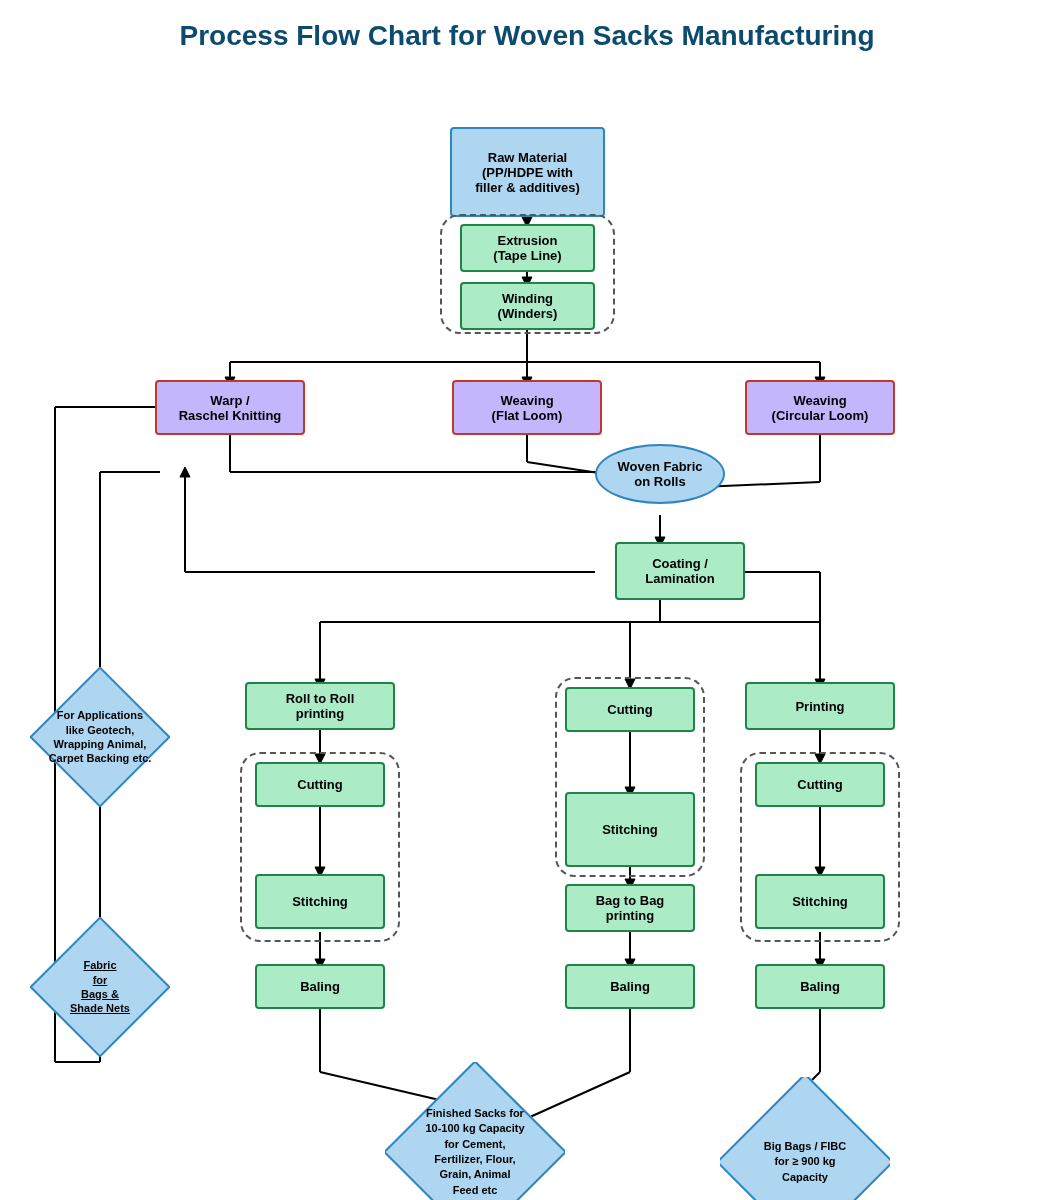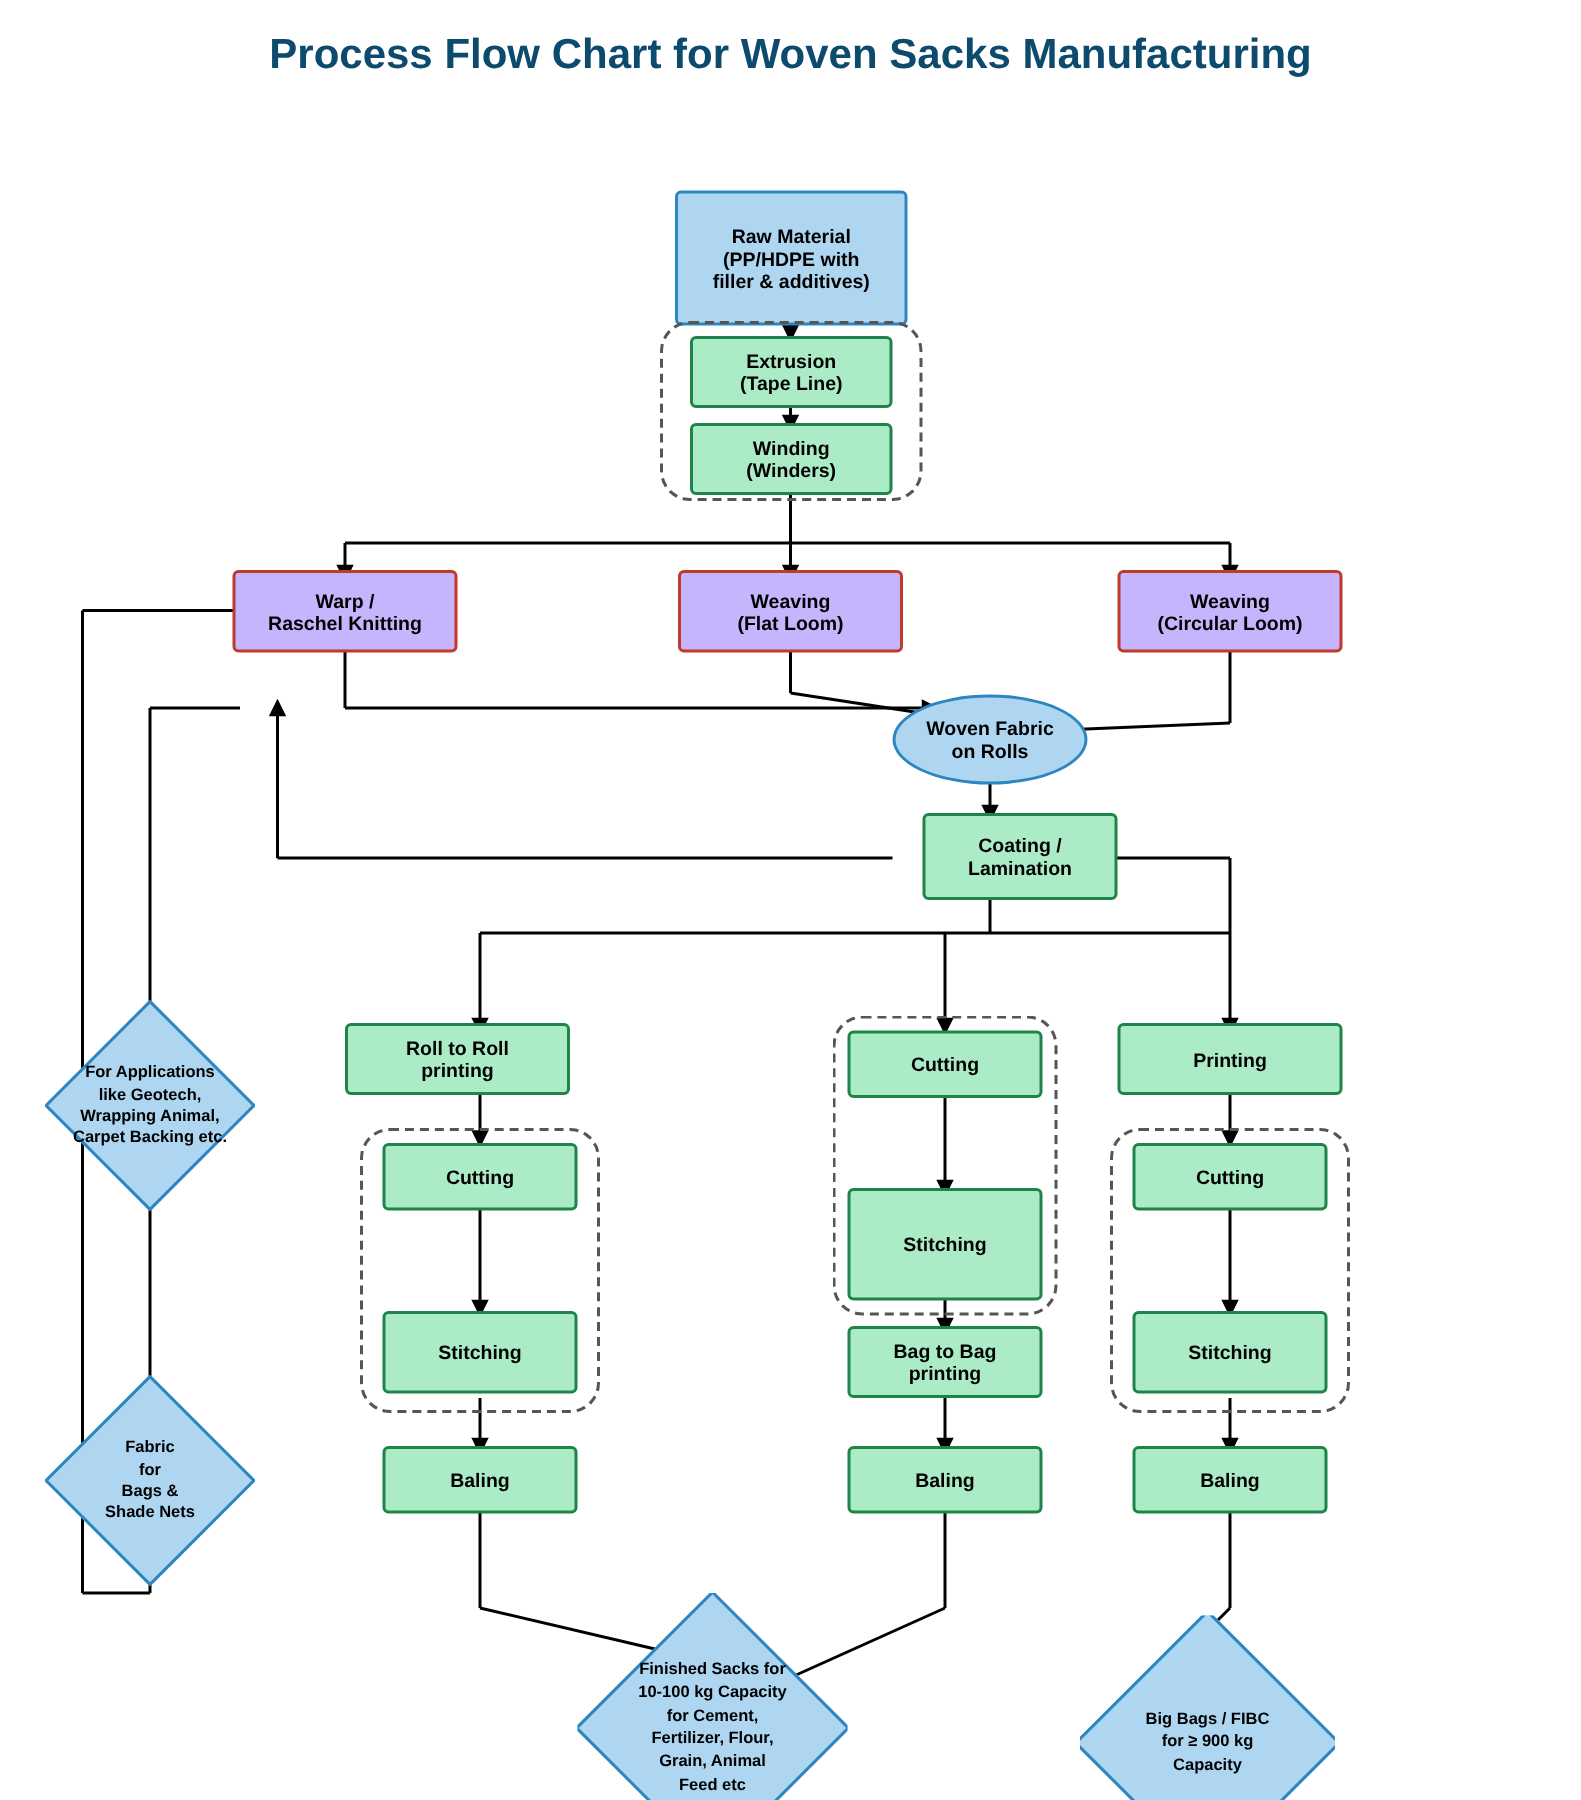--- a/index.html
+++ b/index.html
@@ -228,21 +228,21 @@
   <div class="node rect-pink" style="left:452px; top:318px; width:150px; height:55px;">
     <span style="white-space:pre-line;">Weaving
 (Flat Loom)</span>
   </div>
 
   <div class="node rect-pink" style="left:745px; top:318px; width:150px; height:55px;">
     <span style="white-space:pre-line;">Weaving
 (Circular Loom)</span>
   </div>
 
-  <div class="node ellipse-blue" style="left:595px; top:401px; width:130px; height:60px;">
+  <div class="node ellipse-blue" style="left:595px; top:382px; width:130px; height:60px;">
     <span style="white-space:pre-line;">Woven Fabric
 on Rolls</span>
   </div>
 
   <div class="node rect-green" style="left:595px; top:480px; width:130px; height:58px;margin-left:20px;">
     <span style="white-space:pre-line;">Coating /
 Lamination</span>
   </div>
 
   <div style="position:absolute; left:30px; top:605px; width:140px; height:140px;">
@@ -256,29 +256,29 @@
 Wrapping Animal,
 Carpet Backing etc.</span>
     </div>
   </div>
 
   <div style="position:absolute; left:30px; top:855px; width:140px; height:140px;">
     <div style="position:absolute; left:0; top:0; width:140px; height:140px; overflow:hidden;">
       <div style="position:absolute; left:20px; top:20px; width:100px; height:100px;
                   transform:rotate(45deg); background:#aed6f1; border:2px solid #2e86c1;"></div>
     </div>
-    <div class="diamond-text" style="left:0; top:0; width:140px; height:140px; font-size:11px; line-height:1.3;">
+    <div class="diamond-text" style="left:0; top:0; width:140px; height:140px; font-size:11px; line-height:1.3;text-decoration:underline;">
       <span style="white-space:pre-line; z-index:10;">Fabric
 for
 Bags &amp;
 Shade Nets</span>
     </div>
   </div>
 
-  <div class="node rect-green" style="left:230px; top:620px; width:150px; height:48px;">
+  <div class="node rect-green" style="left:245px; top:620px; width:150px; height:48px;">
     <span style="white-space:pre-line;">Roll to Roll
 printing</span>
   </div>
 
   <div class="dashed-border" style="left:240px; top:690px; width:160px; height:190px;"></div>
 
   <div class="node rect-green" style="left:255px; top:700px; width:130px; height:45px;">
     <span>Cutting</span>
   </div>
 

